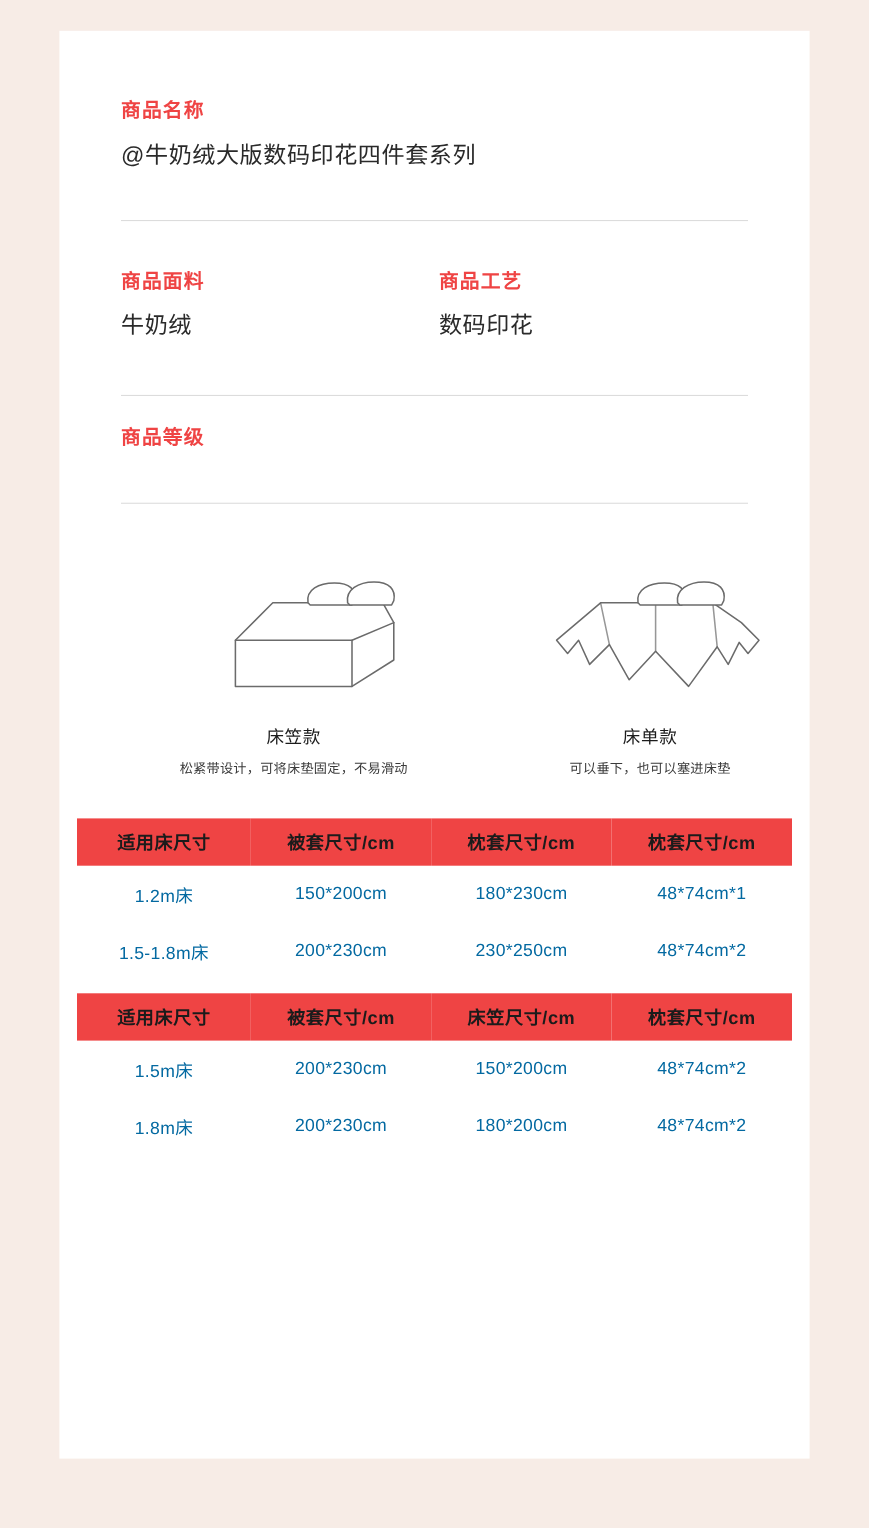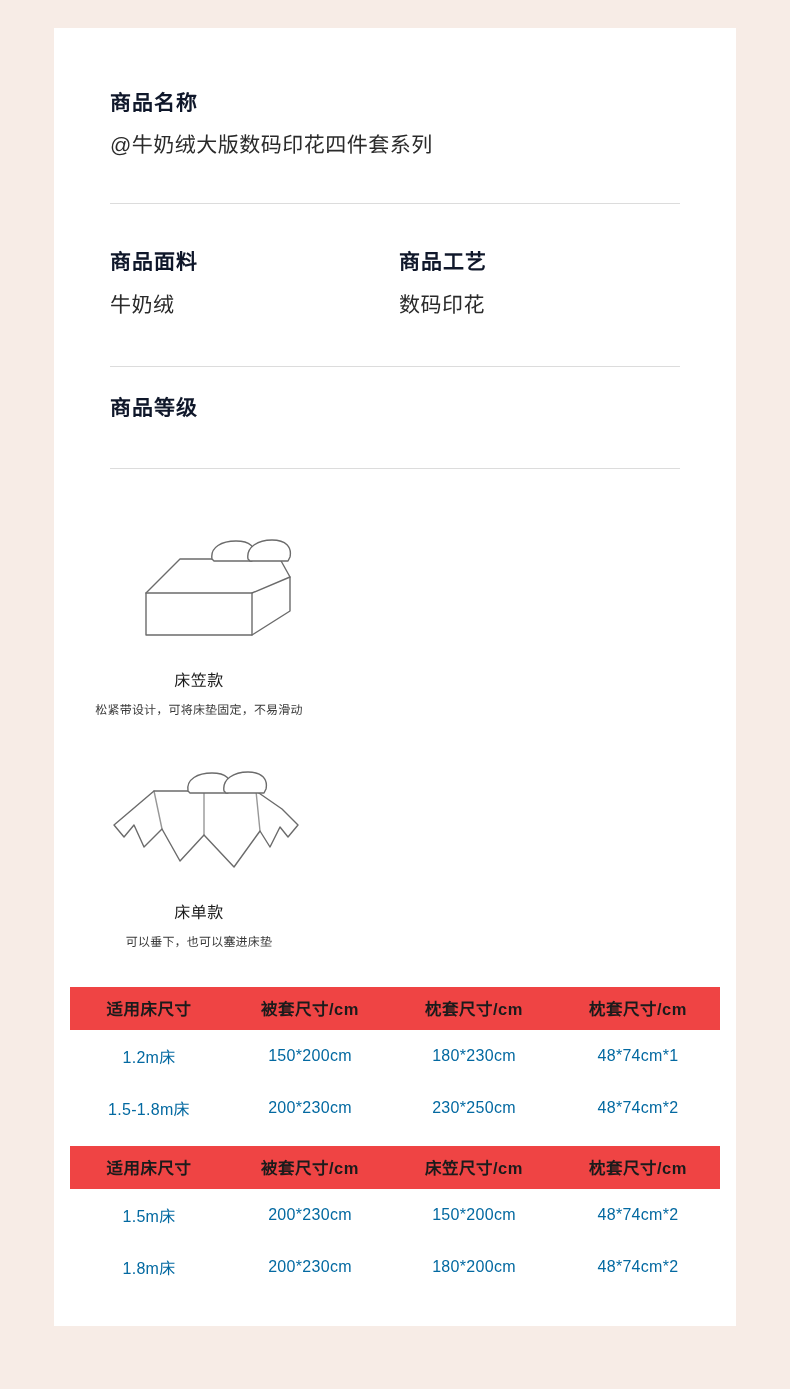--- a/index.html
+++ b/index.html
@@ -33,23 +33,23 @@
     padding: 0;
     width: 100%;
     height: 100%;
   }
 
   
   .spec-block {
     padding: 0 56px;
   }
   .spec-title {
-    font-size: 21px;
+    font-size: 18px;
     font-weight: bold;
-    color: #0f172a;
+    color: #ef4444;
     letter-spacing: 1px;
     line-height: 1.2;
   }
   .spec-value {
     font-size: 21px;
     color: #2a2a2a;
     margin-top: 16px;
     line-height: 1.3;
     letter-spacing: 0.5px;
   }
@@ -70,21 +70,20 @@
   .div-2 { margin-top: 48px; }
   .block-3 { margin-top: 28px; }
   .div-3 { margin-top: 48px; }
 
   
   .illus-row {
     display: flex;
     justify-content: flex-end;
     gap: 34px;
     margin-top: 50px;
-    flex-direction: column;
   }
   .illus {
     width: 290px;
     text-align: center;
   }
   .illus svg { display: block; margin: 0 auto; }
   .illus-label {
     font-size: 16px;
     color: #1b1b1b;
     margin-top: 8px;

